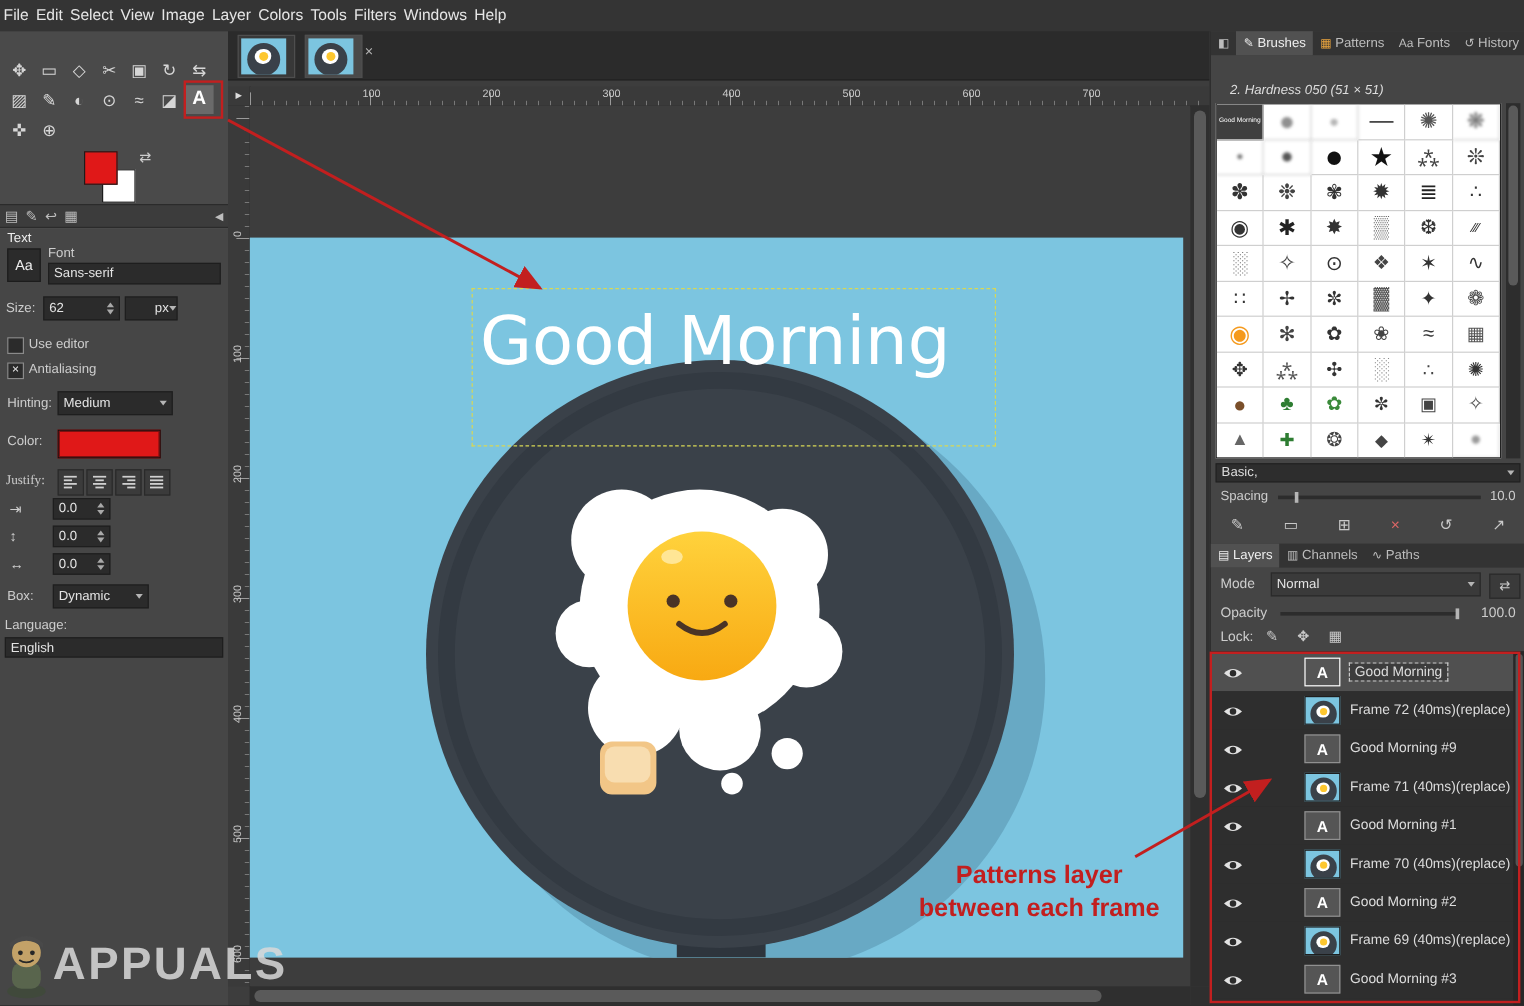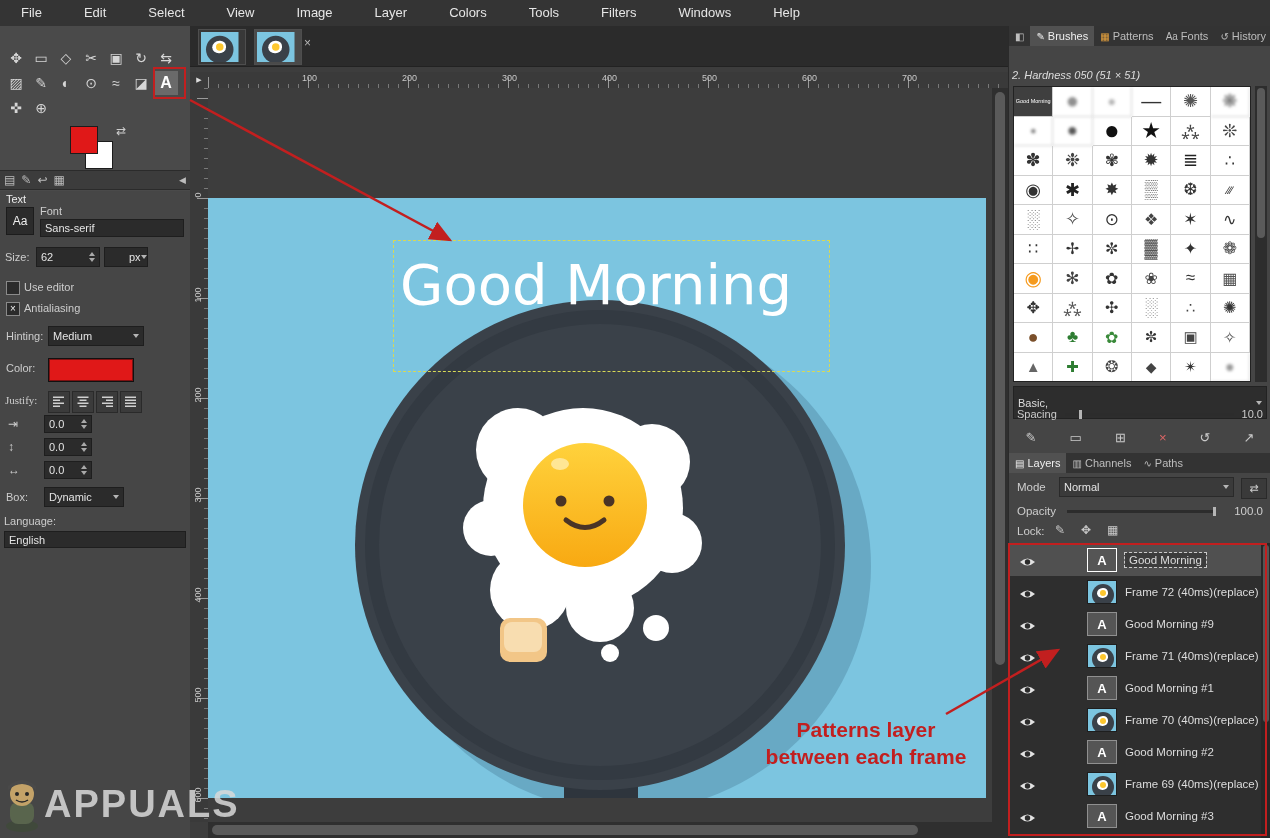--- a/index.html
+++ b/index.html
@@ -1,19 +1,19 @@
 <!DOCTYPE html>
 <html><head>
 <meta charset="utf-8">
 <style>
   html,body{margin:0;padding:0;background:#222;}
   #app{position:relative;width:1270px;height:838px;background:#404040;font-family:"Liberation Sans",sans-serif;overflow:hidden;color:#ddd;}
   
   .menubar{position:absolute;left:0;top:0;width:1270px;height:26px;background:#343434;border-bottom:1px solid #252525;display:flex;align-items:center;}
-  .mi{padding:0 21px;line-height:26px;font-size:13px;color:#e6e6e6;}
+  .mi{padding:0 3px;line-height:26px;font-size:13px;color:#e6e6e6;}
   
   .toolbox{position:absolute;left:0;top:26px;width:190px;bottom:0;background:#4a4a4a;border-right:1px solid #2a2a2a;}
   .tools{position:absolute;left:4px;top:20px;width:184px;}
   .trow{display:flex;gap:1px;margin-bottom:1px;}
   .tool{width:24px;height:24px;display:flex;align-items:center;justify-content:center;font-size:14px;color:#d6d6d6;}
   .tool-active{background:#6a6a6a;color:#fff;font-weight:bold;font-size:16px;}
   .color-widget{position:absolute;left:70px;top:100px;width:64px;height:48px;}
   .fg-swatch{position:absolute;left:0;top:0;width:26px;height:26px;border:1px solid #1c1c1c;z-index:2;}
   .bg-swatch{position:absolute;left:15px;top:15px;width:26px;height:26px;background:#fff;border:1px solid #1c1c1c;z-index:1;}
   .swap-ic{position:absolute;left:46px;top:-2px;font-size:12px;color:#ccc;}
@@ -65,28 +65,28 @@
   .imgtab .megg{transform:scale(1.25);transform-origin:0 0;margin:2px;}
   
   .rpanel{position:absolute;left:1008px;top:26px;width:262px;bottom:0;background:#454545;border-left:1px solid #2a2a2a;}
   .dtabs{position:absolute;left:0;top:0;width:100%;height:20px;background:#333;display:flex;align-items:stretch;}
   .dtab{display:flex;align-items:center;gap:3px;padding:0 6px;font-size:11px;color:#bdbdbd;}
   .dtab.sel{background:#515151;color:#efefef;}
   .ticon{font-size:10px;}
   .ticon.orange{color:#e8a33d;}
   .filter-row{position:absolute;left:0;top:22px;width:100%;height:18px;background:#2d2d2d;border-top:1px solid #222;border-bottom:1px solid #222;display:flex;align-items:center;padding:0 6px;box-sizing:border-box;}
   .ghost{font-size:11px;font-style:italic;color:#8f8f8f;}
-  .brush-title{position:absolute;left:3px;top:43px;font-size:11px;font-style:italic;color:#ddd;}
+  .brush-title{position:absolute;left:16px;top:43px;font-size:11px;font-style:italic;color:#ddd;}
   .brush-grid{position:absolute;left:4px;top:60px;width:238px;height:296px;background:#fff;border:1px solid #222;box-sizing:border-box;display:grid;grid-template-columns:repeat(6,1fr);grid-auto-rows:29.5px;overflow:hidden;}
   .bcell{border-right:1px solid #cfcfcf;border-bottom:1px solid #cfcfcf;display:flex;align-items:center;justify-content:center;overflow:hidden;}
   .bcell.soft{filter:blur(1.5px);}
   .bcell.btext{background:#3f3f3f;color:#fff;font-size:5.5px;white-space:nowrap;}
   .gscroll{position:absolute;left:246px;top:60px;width:12px;height:296px;background:#2d2d2d;}
   .gscroll .thumb{position:absolute;left:2px;top:2px;width:8px;height:150px;background:#5a5a5a;border-radius:4px;}
-  .tag-row{position:absolute;left:4px;top:360px;width:254px;height:33px;background:#2d2d2d;border:1px solid #222;box-sizing:border-box;display:flex;align-items:center;padding:0 4px;font-size:11px;color:#ddd;}
+  .tag-row{position:absolute;left:4px;top:360px;width:254px;height:16px;background:#2d2d2d;border:1px solid #222;box-sizing:border-box;display:flex;align-items:center;padding:0 4px;font-size:11px;color:#ddd;}
   .spacing-row{position:absolute;left:4px;top:380px;width:254px;height:16px;display:flex;align-items:center;font-size:11px;color:#ccc;}
   .sp-track{flex:1;height:3px;background:#2c2c2c;margin:0 8px;position:relative;}
   .sp-handle{position:absolute;left:14px;top:-3px;width:3px;height:9px;background:#b5b5b5;}
   .bactions{position:absolute;left:0;top:400px;width:100%;height:22px;display:flex;justify-content:space-around;align-items:center;}
   .bact{font-size:13px;color:#c9c9c9;}
   .bact.red{color:#d66;}
   .ltabs{position:absolute;left:0;top:427px;width:100%;height:20px;background:#333;display:flex;align-items:stretch;}
   .mode-row{position:absolute;left:0;top:451px;width:100%;height:22px;}
   .mode-combo{left:50px;top:0;width:175px;height:20px;background:#3a3a3a;border:1px solid #2a2a2a;}
   .switch-btn{position:absolute;left:232px;top:1px;width:24px;height:19px;background:#3a3a3a;border:1px solid #2a2a2a;color:#ccc;font-size:11px;display:flex;align-items:center;justify-content:center;}

